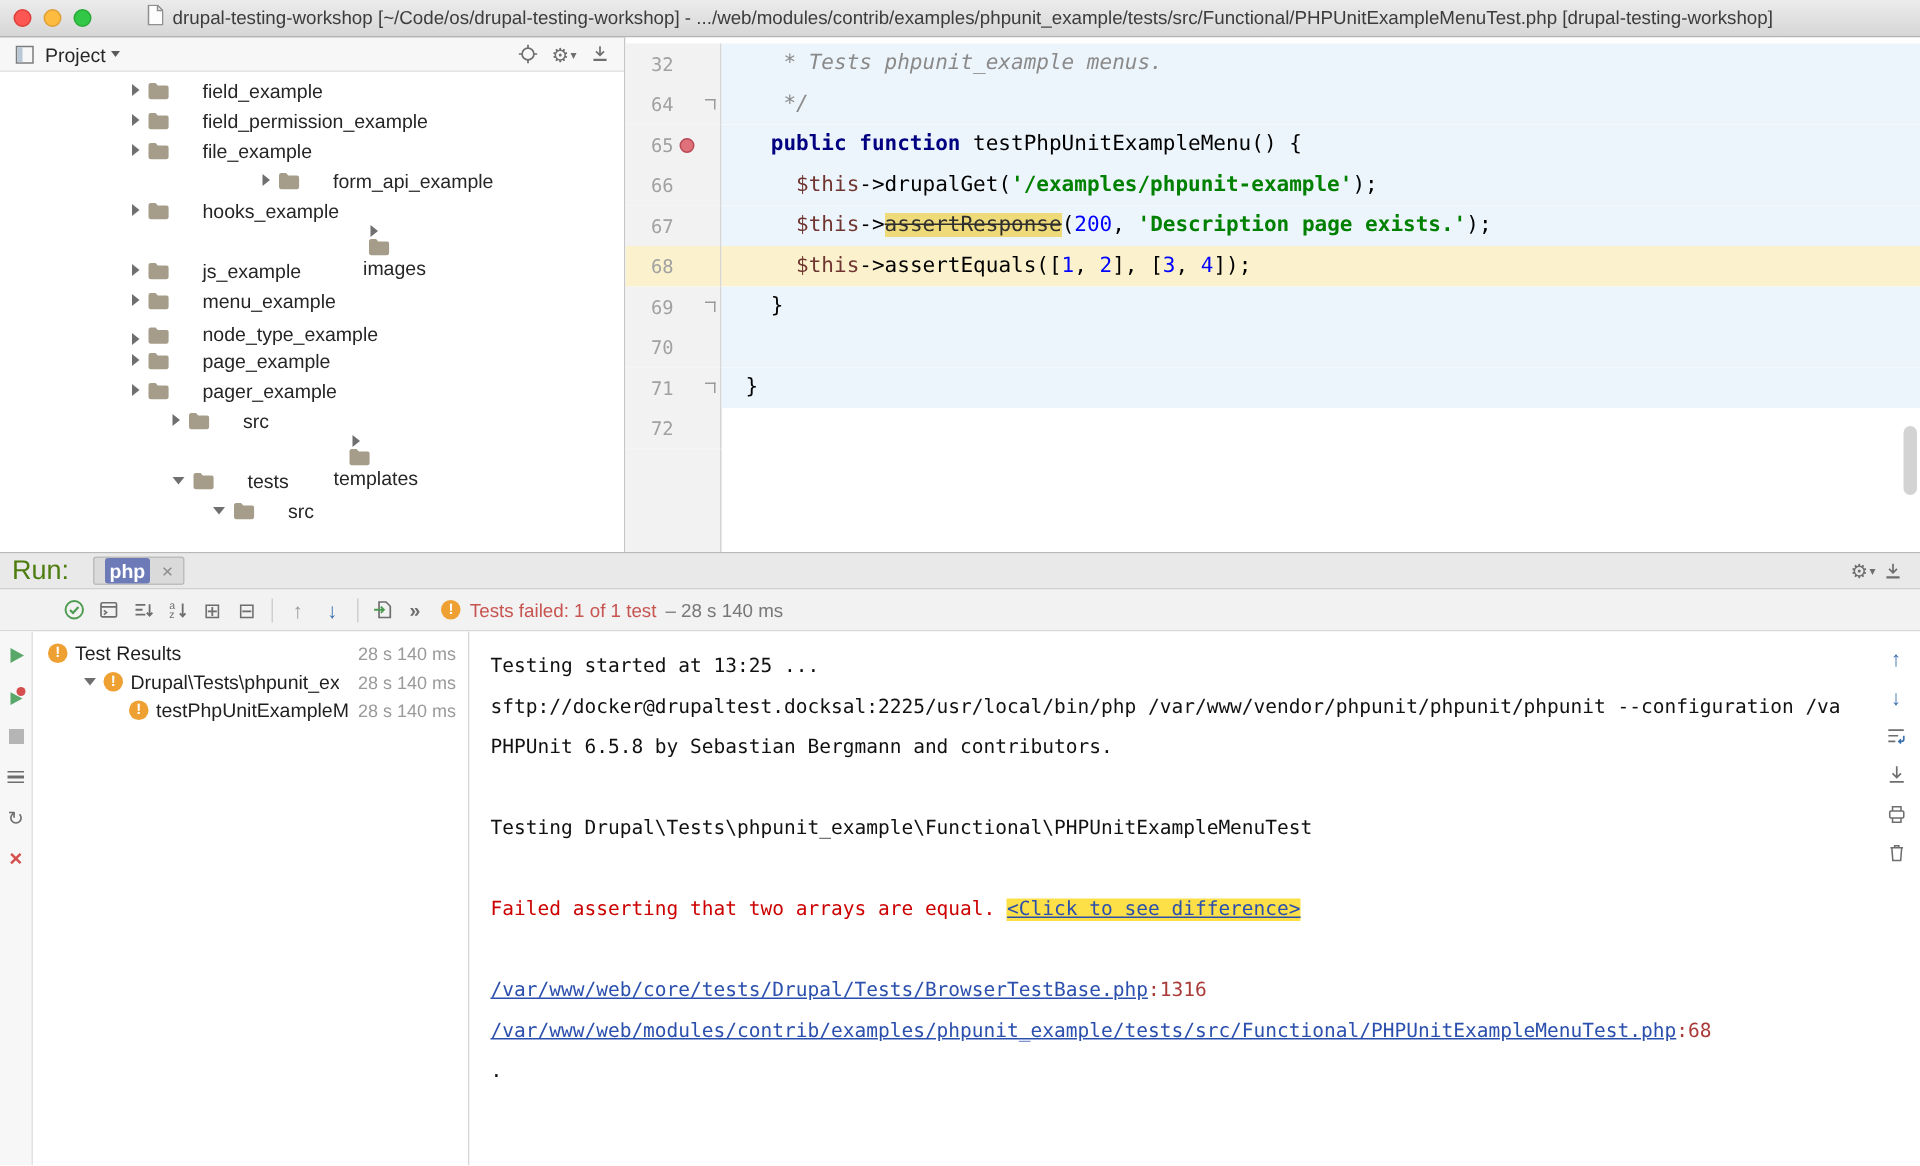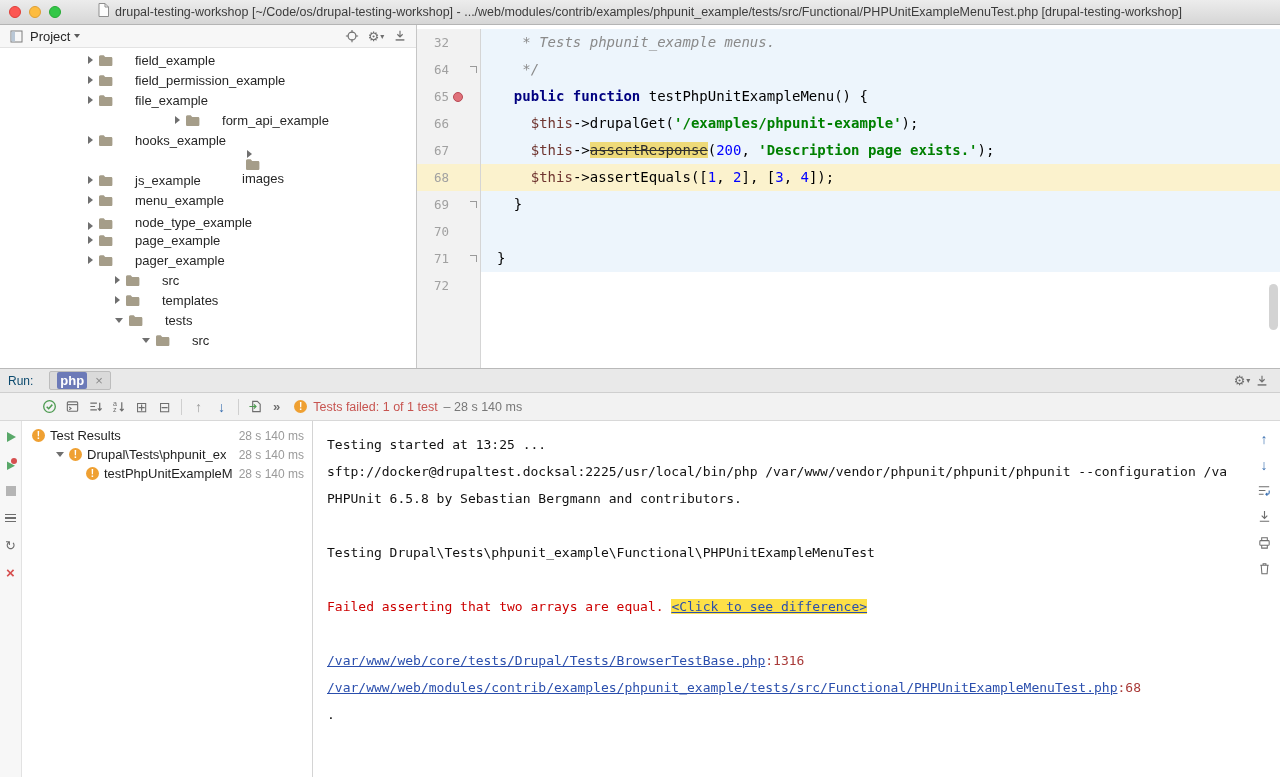--- a/index.html
+++ b/index.html
@@ -54,21 +54,21 @@
   .tok-var{color:#6f3530}
   .tok-strike{background:#eeda79;text-decoration:line-through;color:#2e2e2e}
   .efiller{flex:1;display:flex}
   .efiller .fgut{width:64px;background:#f2f2f2;border-right:1px solid #d5d5d5}
   .vscroll{position:absolute;right:1px;top:0;width:11px;height:100%}
   .vthumb{position:absolute;right:1px;top:259px;width:9px;height:46px;background:rgba(130,130,130,.35);border-radius:5px}
 
   
   .run-panel{height:409px;display:flex;flex-direction:column;border-top:1px solid #b9b9b9;background:#fff}
   .run-tabbar{height:24px;background:#e9e9e9;border-bottom:1px solid #cfcfcf;display:flex;align-items:center;padding:0 8px}
-  .run-label{font-size:12px;color:#0c4a6e}
+  .run-label{font-size:18px;color:#4d7c0f}
   .run-tab{display:flex;align-items:center;gap:6px;height:19px;padding:0 7px;background:#dadada;border:1px solid #bdbdbd;border-radius:2px;margin-left:16px;font-size:12px;color:#2e2e2e;white-space:nowrap}
   .php-badge{background:#6c7ab8;color:#fff;font-size:13px;font-weight:bold;padding:1px 3px;border-radius:2px;line-height:1.2}
   .tab-close{color:#8a8a8a;font-size:13px;line-height:1;margin-left:2px}
   .run-toolbar{height:28px;background:#f2f2f2;border-bottom:1px solid #d8d8d8;display:flex;align-items:center;padding-left:38px}
   .ticon{width:23px;height:22px;display:flex;align-items:center;justify-content:center;color:#6e6e6e;font-size:14px}
   .ticon.blue{color:#3a6fb0}
   .ticon.gray{color:#9a9a9a}
   .tsep{width:1px;height:16px;background:#cfcfcf;margin:0 5px}
   .more-glyph{font-size:13px;color:#6e6e6e;font-weight:bold;margin-left:6px}
   .status{display:flex;align-items:center;gap:6px;margin-left:14px;font-size:12.5px}
@@ -228,21 +228,21 @@
             </svg>
             <span class="plabel">pager_example</span>
           </div>
           <div class="prow" style="padding-left: 115px;">
             <span class="chev right"></span>
             <svg class="ficon" width="15" height="13" viewBox="0 0 15 13">
               <path d="M1 3c0-1 .5-1.7 1.5-1.7h3.2L7.2 3h5.8c1 0 1.4.6 1.4 1.5v6c0 1-.5 1.6-1.5 1.6H2.5C1.5 12.1 1 11.5 1 10.5z" fill="#a59d89"></path>
             </svg>
             <span class="plabel">src</span>
           </div>
-          <div class="prow" style="padding-left: 115px;">
+          <div class="prow" style="padding-left: 63px; flex-direction: column;">
             <span class="chev right"></span>
             <svg class="ficon" width="15" height="13" viewBox="0 0 15 13">
               <path d="M1 3c0-1 .5-1.7 1.5-1.7h3.2L7.2 3h5.8c1 0 1.4.6 1.4 1.5v6c0 1-.5 1.6-1.5 1.6H2.5C1.5 12.1 1 11.5 1 10.5z" fill="#a59d89"></path>
             </svg>
             <span class="plabel">templates</span>
           </div>
           <div class="prow" style="padding-left: 115px;">
             <span class="chev down"></span>
             <svg class="ficon" width="15" height="13" viewBox="0 0 15 13">
               <path d="M1 3c0-1 .5-1.7 1.5-1.7h3.2L7.2 3h5.8c1 0 1.4.6 1.4 1.5v6c0 1-.5 1.6-1.5 1.6H2.5C1.5 12.1 1 11.5 1 10.5z" fill="#a59d89"></path>

